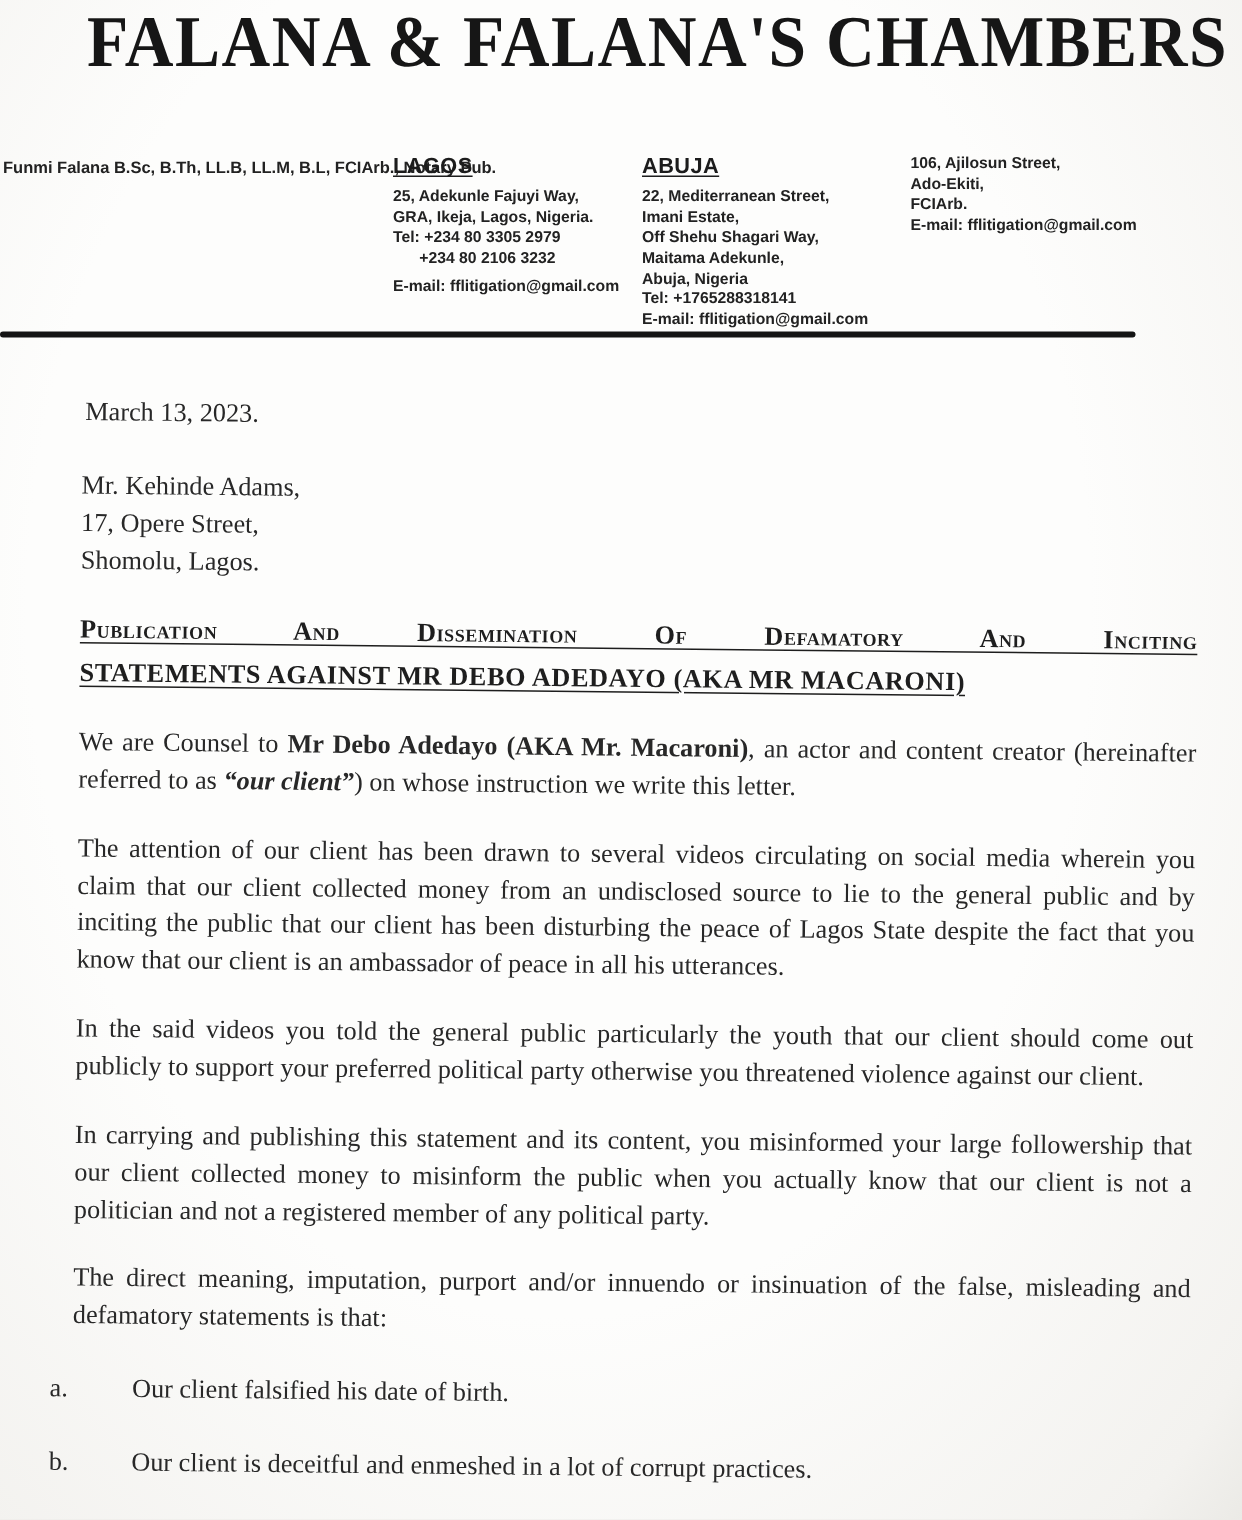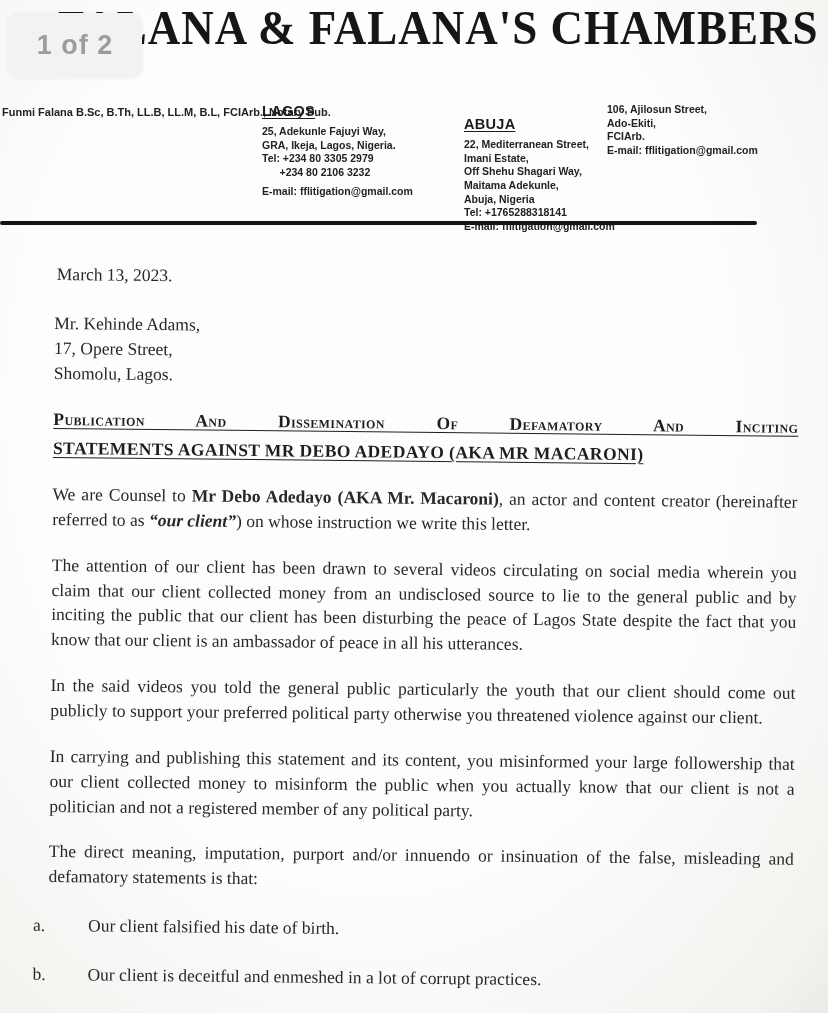--- a/index.html
+++ b/index.html
@@ -42,21 +42,21 @@
     z-index:2;
   }
   .tagline-pill span{
     color:#ffffff;font-style:italic;font-weight:700;font-size:16px;
     letter-spacing:0.2px;white-space:nowrap;
   }
   .contact-row{position:absolute;top:103px;left:0;width:828px;height:118px;font-size:10.5px;}
   .contact-col{position:absolute;top:0;}
   .col-partners{left:2px;width:254px;}
   .col-lagos{left:262px;width:178px;}
-  .col-abuja{left:464px;width:162px;margin-top:13px;}
+  .col-abuja{left:428px;width:162px;}
   .col-ekiti{left:607px;width:218px;}
   .contact-heading{
     font-weight:700;font-size:14.5px;letter-spacing:0.3px;
     text-decoration:underline;text-underline-offset:2px;
     margin-bottom:6px;color:#1c1c1c;
   }
   .col-partners .contact-line{font-size:11px;font-weight:700;line-height:1.7;color:#222;}
   .contact-line{font-size:10.5px;font-weight:700;line-height:1.3;color:#222;white-space:nowrap;}
   .contact-line.gap-above{margin-top:5px;}
   .divider{
@@ -90,23 +90,20 @@
   .list-label{width:55px;flex:none;}
   .list-text{flex:1;}
 </style>
 </head>
 <body>
 
 <div class="page">
 
   <div class="firm-name">FALANA &amp; FALANA'S CHAMBERS</div>
 
-  <div class="page-badge">
-    <span>1 of 2</span>
-  </div>
 
 
   <div class="contact-row">
 
     <div class="contact-col col-partners">
       <div class="contact-line">Funmi Falana B.Sc, B.Th, LL.B, LL.M, B.L, FCIArb., Notary Pub.</div>
     </div>
 
     <div class="contact-col col-lagos">
       <div class="contact-heading">LAGOS</div>

